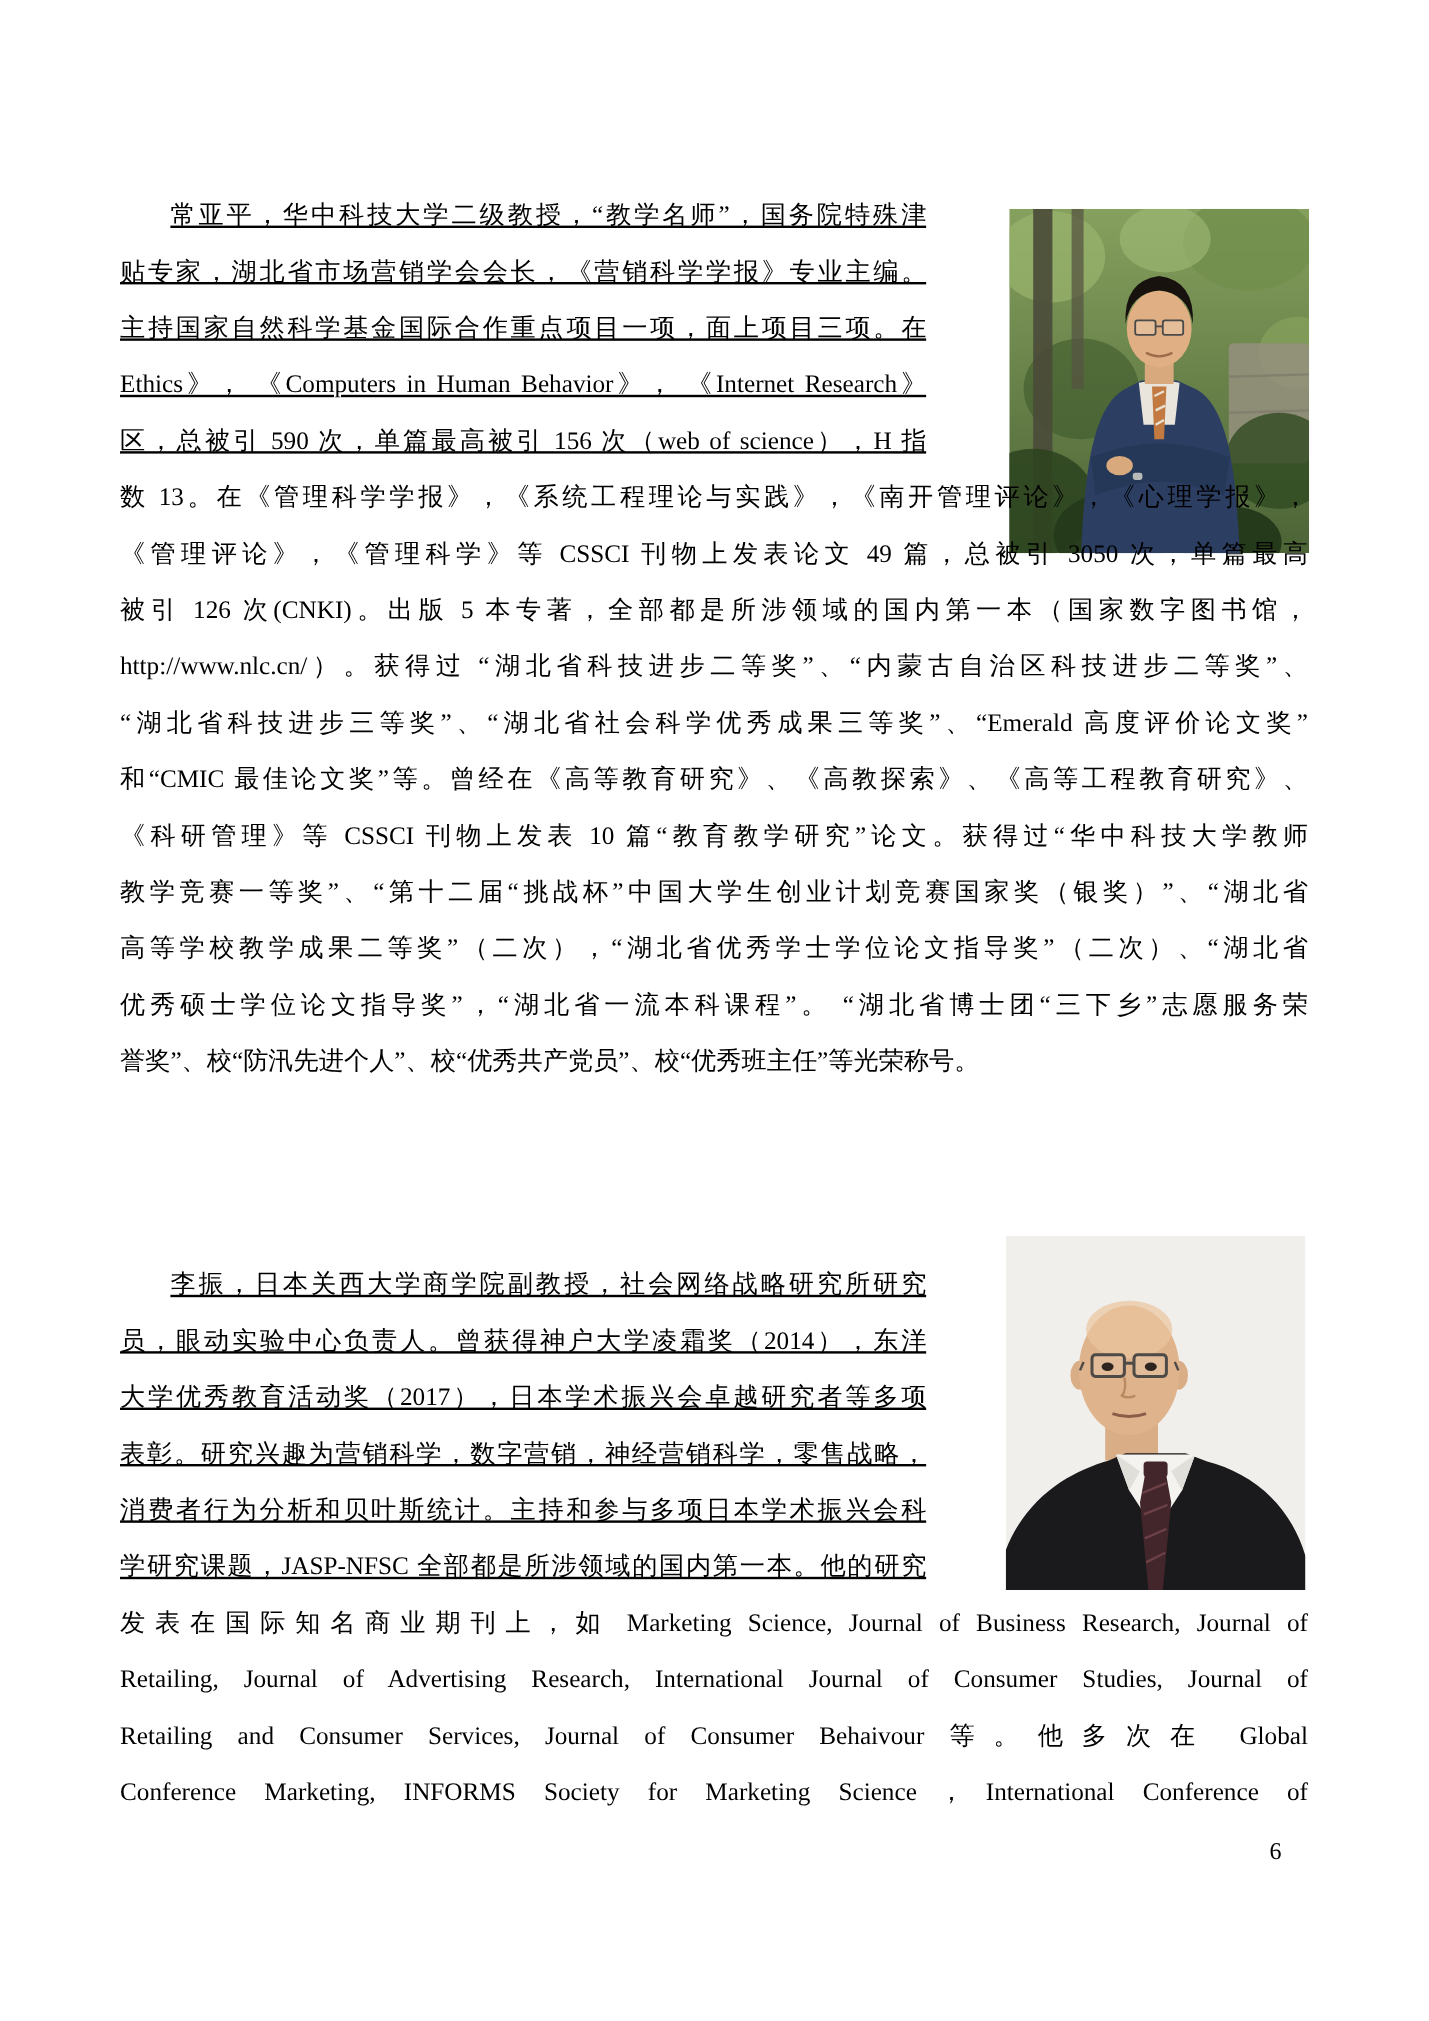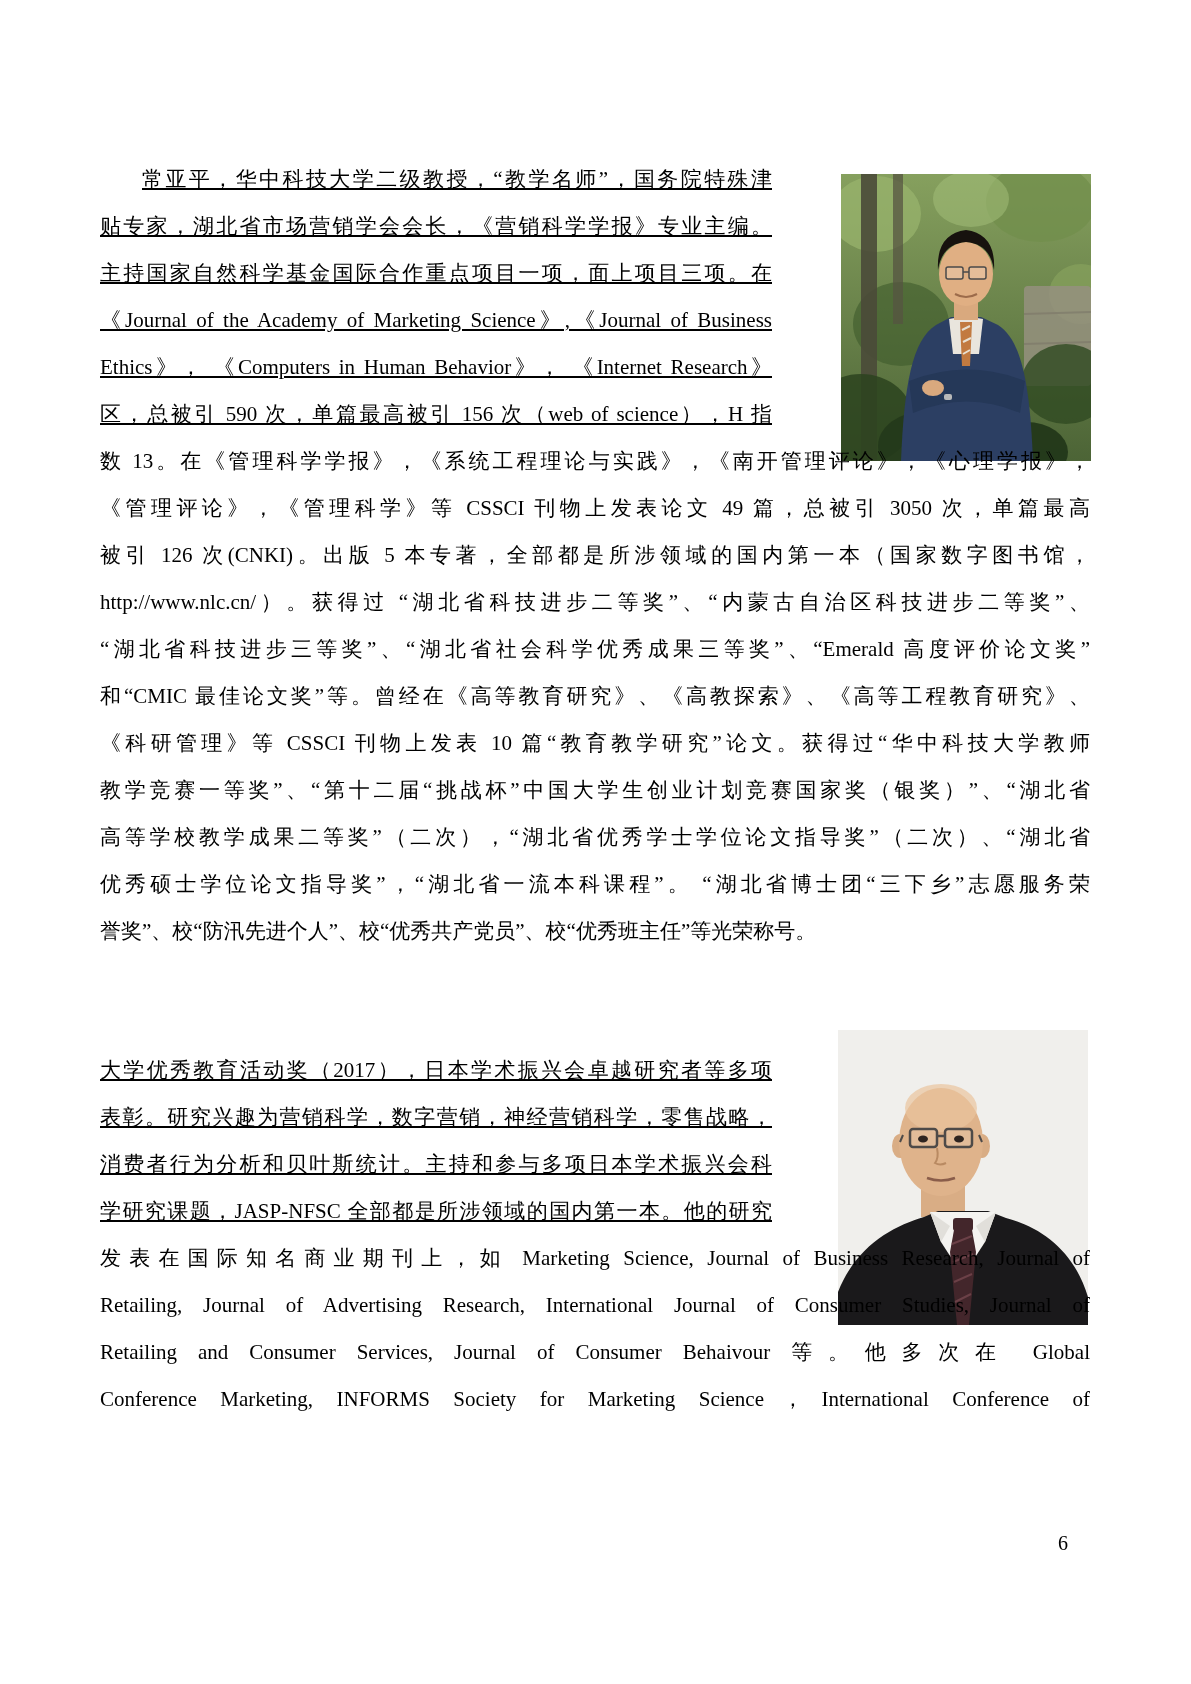--- a/index.html
+++ b/index.html
@@ -99,37 +99,38 @@
     <line x1="115" y1="232" x2="135" y2="224" stroke="#6b4047" stroke-width="2"></line>
     <line x1="116" y1="252" x2="134" y2="244" stroke="#6b4047" stroke-width="2"></line>
     <line x1="117" y1="272" x2="133" y2="264" stroke="#6b4047" stroke-width="2"></line>
   </svg>
 </div>
 
 <div class="para" id="para-chang">
   <div class="line short just indent">常亚平，华中科技大学二级教授，“教学名师”，国务院特殊津</div>
   <div class="line short just">贴专家，湖北省市场营销学会会长，《营销科学学报》专业主编。</div>
   <div class="line short just">主持国家自然科学基金国际合作重点项目一项，面上项目三项。在</div>
-  <div class="line short just">《Journal of the Academy of Marketing Science》,《Journal of Business</div>
   <div class="line short just">Ethics》， 《Computers in Human Behavior》， 《Internet Research》</div>
   <div class="line short just">区，总被引 590 次，单篇最高被引 156 次（web of science），H 指</div>
   <div class="line just">数 13。在《管理科学学报》，《系统工程理论与实践》，《南开管理评论》，《心理学报》，</div>
   <div class="line just">《管理评论》，《管理科学》等 CSSCI 刊物上发表论文 49 篇，总被引 3050 次，单篇最高</div>
   <div class="line just">被引 126 次(CNKI)。出版 5 本专著，全部都是所涉领域的国内第一本（国家数字图书馆，</div>
   <div class="line just">http://www.nlc.cn/）。获得过 “湖北省科技进步二等奖”、“内蒙古自治区科技进步二等奖”、</div>
   <div class="line just">“湖北省科技进步三等奖”、“湖北省社会科学优秀成果三等奖”、“Emerald 高度评价论文奖”</div>
   <div class="line just">和“CMIC 最佳论文奖”等。曾经在《高等教育研究》、《高教探索》、《高等工程教育研究》、</div>
   <div class="line just">《科研管理》等 CSSCI 刊物上发表 10 篇“教育教学研究”论文。获得过“华中科技大学教师</div>
   <div class="line just">教学竞赛一等奖”、“第十二届“挑战杯”中国大学生创业计划竞赛国家奖（银奖）”、“湖北省</div>
   <div class="line just">高等学校教学成果二等奖”（二次），“湖北省优秀学士学位论文指导奖”（二次）、“湖北省</div>
   <div class="line just">优秀硕士学位论文指导奖”，“湖北省一流本科课程”。 “湖北省博士团“三下乡”志愿服务荣</div>
   <div class="line">誉奖”、校“防汛先进个人”、校“优秀共产党员”、校“优秀班主任”等光荣称号。</div>
 </div>
 
 <div class="para" id="para-li">
+  <div class="line short just indent">李振，日本关西大学商学院副教授，社会网络战略研究所研究</div>
+  <div class="line short just">员，眼动实验中心负责人。曾获得神户大学凌霜奖（2014），东洋</div>
   <div class="line short just">大学优秀教育活动奖（2017），日本学术振兴会卓越研究者等多项</div>
   <div class="line short just">表彰。研究兴趣为营销科学，数字营销，神经营销科学，零售战略，</div>
   <div class="line short just">消费者行为分析和贝叶斯统计。主持和参与多项日本学术振兴会科</div>
   <div class="line short just">学研究课题，JASP-NFSC 全部都是所涉领域的国内第一本。他的研究</div>
   <div class="line just">发表在国际知名商业期刊上，如 Marketing Science, Journal of Business Research, Journal of</div>
   <div class="line just">Retailing, Journal of Advertising Research, International Journal of Consumer Studies, Journal of</div>
   <div class="line just">Retailing and Consumer Services, Journal of Consumer Behaivour 等。他多次在 Global</div>
   <div class="line just">Conference Marketing, INFORMS Society for Marketing Science，International Conference of</div>
 </div>
 

